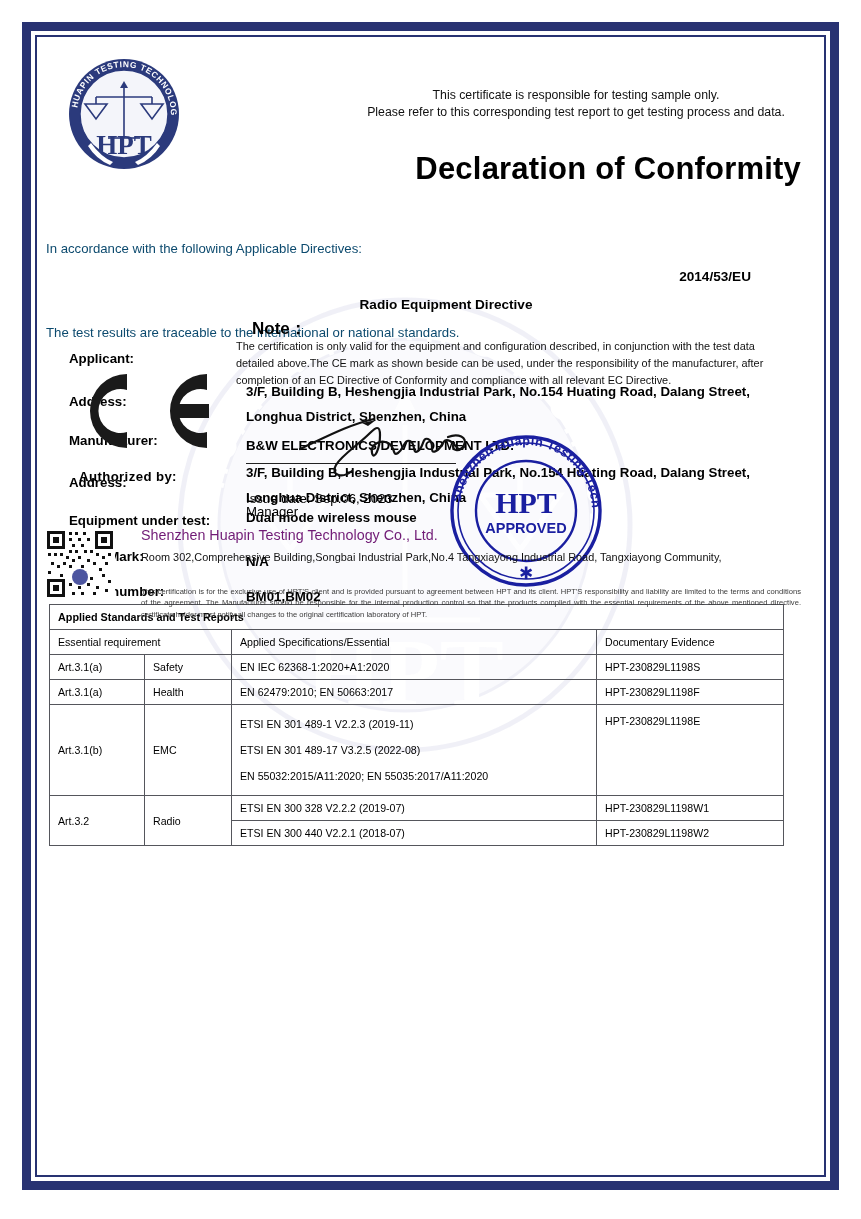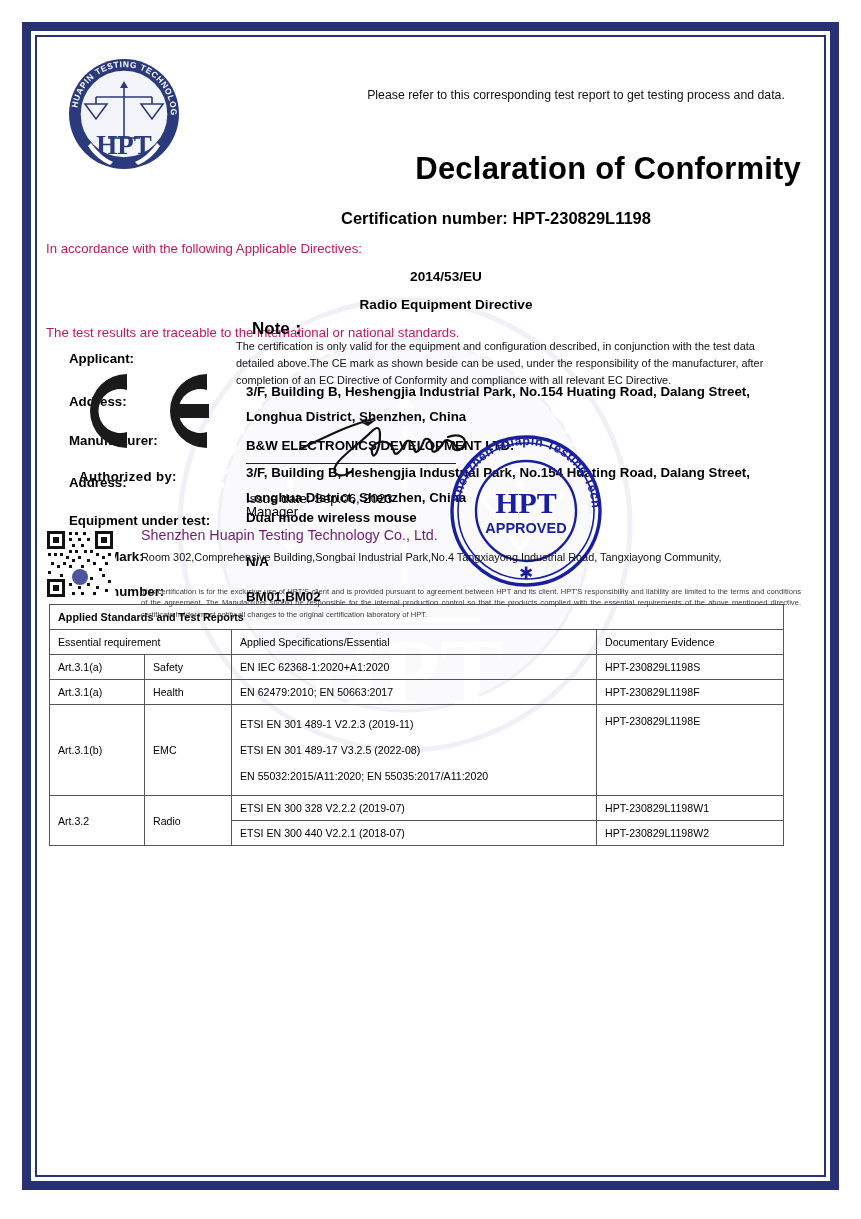--- a/index.html
+++ b/index.html
@@ -55,21 +55,21 @@
   .title{
     position:absolute;left:180px;top:110px;width:580px;
     text-align:right;
     font-size:31px;font-weight:bold;letter-spacing:.2px;
   }
   .certnum{
     position:absolute;left:150px;top:168px;width:610px;
     text-align:center;font-size:16.5px;font-weight:bold;
   }
   .line-left{
-    position:absolute;left:5px;font-size:13.2px;color:#be185d;
+    position:absolute;left:5px;font-size:13.2px;color:#0c4a6e;
   }
   .center-bold{
     position:absolute;left:100px;width:610px;text-align:center;
     font-size:13.6px;font-weight:bold;
   }
 
   
   .det-label{
     position:absolute;left:28px;font-size:13.3px;font-weight:bold;
   }
@@ -214,29 +214,29 @@
         </g>
         <text x="59" y="99" text-anchor="middle" font-family="'Liberation Serif',serif" font-size="27" font-weight="bold" fill="#2b3a7c">HPT</text>
         <g fill="#ffffff">
           <path d="M 26,88 q 10,14 22,19 l -3,3 q -14,-6 -22,-19 Z"></path>
           <path d="M 92,88 q -10,14 -22,19 l 3,3 q 14,-6 22,-19 Z"></path>
         </g>
       </svg>
     </div>
 
     <div class="head-note layer">
+      <div>This certificate is responsible for testing sample only.</div>
       <div>Please refer to this corresponding test report to get testing process and data.</div>
     </div>
 
     <div class="title layer">Declaration of Conformity</div>
 
-    <div class="certnum layer">Certification number: HPT-230829L1198</div>
 
     <div class="line-left layer" style="top:200px;">In accordance with the following Applicable Directives:</div>
-    <div class="center-bold layer" style="top:228px;">2014/53/EU</div>
+    <div class="center-bold layer" style="top:228px;text-align:right;">2014/53/EU</div>
     <div class="center-bold layer" style="top:256px;">Radio Equipment Directive</div>
     <div class="line-left layer" style="top:284px;text-align:center;">The test results are traceable to the international or national standards.</div>
 
     <div class="det-label layer" style="top:310px;">Applicant:</div>
 
     <div class="det-label layer" style="top:353px;">Address:</div>
     <div class="det-value layer" style="top:338px;">3/F, Building B, Heshengjia Industrial Park, No.154 Huating Road, Dalang Street, Longhua District, Shenzhen, China</div>
 
     <div class="det-label layer" style="top:392px;">Manufacturer:</div>
     <div class="det-value layer" style="top:392px;">B&amp;W ELECTRONICS DEVELOPMENT LTD.</div>

